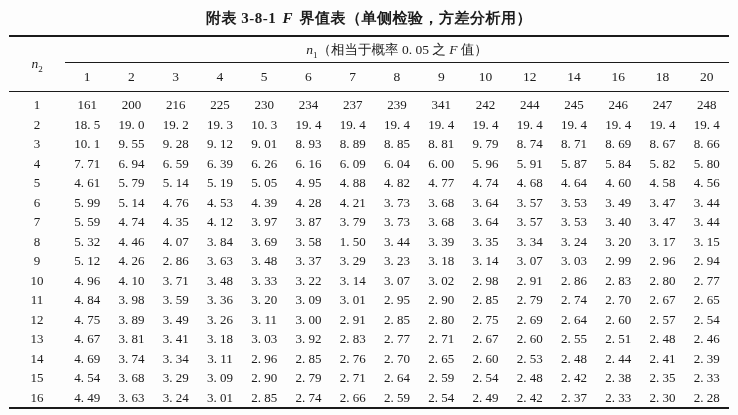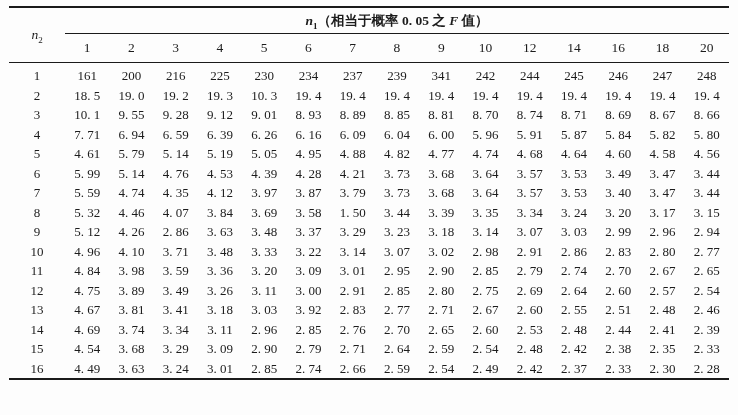--- a/index.html
+++ b/index.html
@@ -47,21 +47,20 @@
     font-weight: normal;
     padding: 0;
     white-space: nowrap;
     overflow: hidden;
   }
   .group-cell {
     border-bottom: 1.3px solid #1b1b1b;
     font-size: 13.5px;
     height: 25px;
     vertical-align: middle;
-    font-weight: bold;
   }
   .n2-cell {
     border-bottom: 1.6px solid #1b1b1b;
     font-size: 13.5px;
     vertical-align: middle;
   }
   .var { font-style: italic; }
   sub {
     font-size: 9px;
     vertical-align: sub;
@@ -82,20 +81,25 @@
   tbody tr:first-child th,
   tbody tr:first-child td {
     padding-top: 3px;
   }
 </style>
 </head>
 <body>
 
 <div class="page">
 
+  <div class="title">
+    <span>附表 3-8-1</span>
+    <span class="var">F</span>
+    <span>界值表（单侧检验，方差分析用）</span>
+  </div>
 
   <table class="ftable">
     <colgroup>
       <col class="label-col">
     </colgroup>
     <thead>
       <tr>
         <th class="n2-cell" rowspan="2">
           <span class="var">n</span><sub>2</sub>
         </th>
@@ -164,21 +168,21 @@
           <th>3</th>
           <td>10. 1</td>
           <td>9. 55</td>
           <td>9. 28</td>
           <td>9. 12</td>
           <td>9. 01</td>
           <td>8. 93</td>
           <td>8. 89</td>
           <td>8. 85</td>
           <td>8. 81</td>
-          <td>8. 70</td>
+          <td>9. 79</td>
           <td>8. 74</td>
           <td>8. 71</td>
           <td>8. 69</td>
           <td>8. 67</td>
           <td>8. 66</td>
         </tr>
         <tr>
           <th>4</th>
           <td>7. 71</td>
           <td>6. 94</td>

